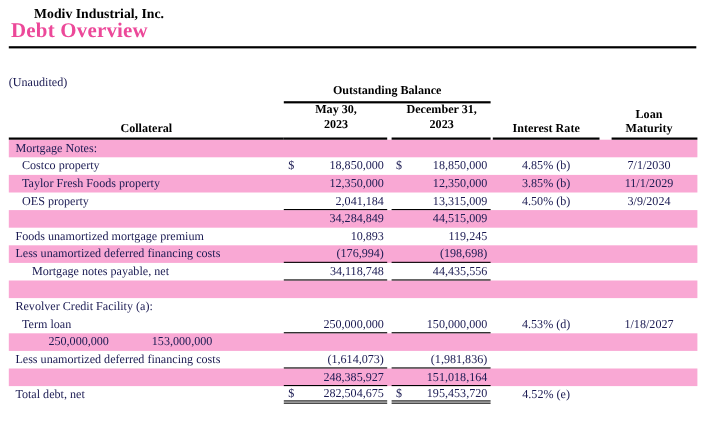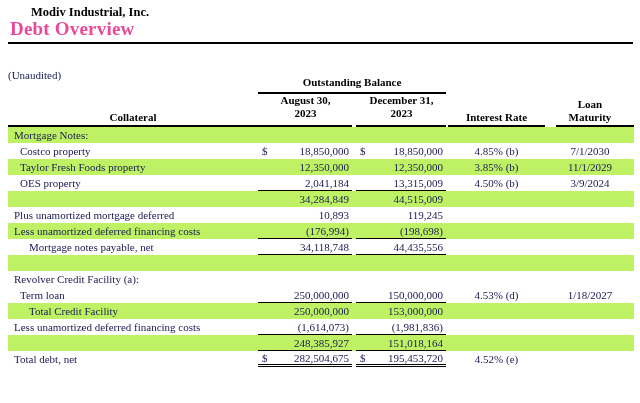--- a/index.html
+++ b/index.html
@@ -32,41 +32,41 @@
   .hdr{font-weight:bold;color:#000;text-align:center;line-height:12.5px;}
   .span-balance{width:188px;box-sizing:border-box;border-bottom:2px solid #000;padding-bottom:1px;}
   .hrowB .c-label,.hrowB .c-v1,.hrowB .c-v2,.hrowB .c-rate,.hrowB .c-mat{
     border-bottom:2px solid #000;padding-bottom:2px;align-self:flex-end;
   }
 
   
   .c-v1,.c-v2{display:flex;justify-content:flex-end;align-items:center;padding:0 3px 0 4px;height:100%;}
   .c-v1.has-d,.c-v2.has-d{justify-content:space-between;}
   .row .c-rate,.row .c-mat{height:100%;line-height:16px;}
-  .blue{background:#bef264;}
+  .blue{background:#f9a8d4;}
   .u-single .c-v1,.u-single .c-v2{border-bottom:1px solid #000;}
   .u-double .c-v1,.u-double .c-v2{border-bottom:3px double #000;}
 </style>
 </head>
 <body>
 
 <div class="company">Modiv Industrial, Inc.</div>
 <div class="title">Debt Overview</div>
 <div class="rule"></div>
 <div class="unaudited">(Unaudited)</div>
 
 <div class="table">
   <div class="hrowA">
     <div class="c-label"></div>
     <div class="hdr span-balance">Outstanding Balance</div>
   </div>
   <div class="hrowB">
     <div class="c-label hdr">Collateral</div>
     <div class="c-v1 hdr" style="display:block;">
-      <div>August 30,</div>
+      <div>May 30,</div>
       <div>2023</div>
     </div>
     <div class="g1"></div>
     <div class="c-v2 hdr" style="display:block;">
       <div>December 31,</div>
       <div>2023</div>
     </div>
     <div class="g2"></div>
     <div class="c-rate hdr">Interest Rate</div>
     <div class="g3"></div>
@@ -150,21 +150,21 @@
     <div class="c-v2">
       <span></span>
       <span>44,515,009</span>
     </div>
     <div class="g2"></div>
     <div class="c-rate"></div>
     <div class="g3"></div>
     <div class="c-mat"></div>
   </div>
       <div class="row white">
-    <div class="c-label" style="padding-left: 6px;">Plus unamortized mortgage deferred</div>
+    <div class="c-label" style="padding-left: 6px;">Foods unamortized mortgage premium</div>
     <div class="c-v1">
       <span></span>
       <span>10,893</span>
     </div>
     <div class="g1"></div>
     <div class="c-v2">
       <span></span>
       <span>119,245</span>
     </div>
     <div class="g2"></div>
@@ -246,21 +246,20 @@
     <div class="c-v2">
       <span></span>
       <span>150,000,000</span>
     </div>
     <div class="g2"></div>
     <div class="c-rate">4.53% (d)</div>
     <div class="g3"></div>
     <div class="c-mat">1/18/2027</div>
   </div>
       <div class="row blue">
-    <div class="c-label" style="padding-left: 21px;">Total Credit Facility</div>
     <div class="c-v1">
       <span></span>
       <span>250,000,000</span>
     </div>
     <div class="g1"></div>
     <div class="c-v2">
       <span></span>
       <span>153,000,000</span>
     </div>
     <div class="g2"></div>

